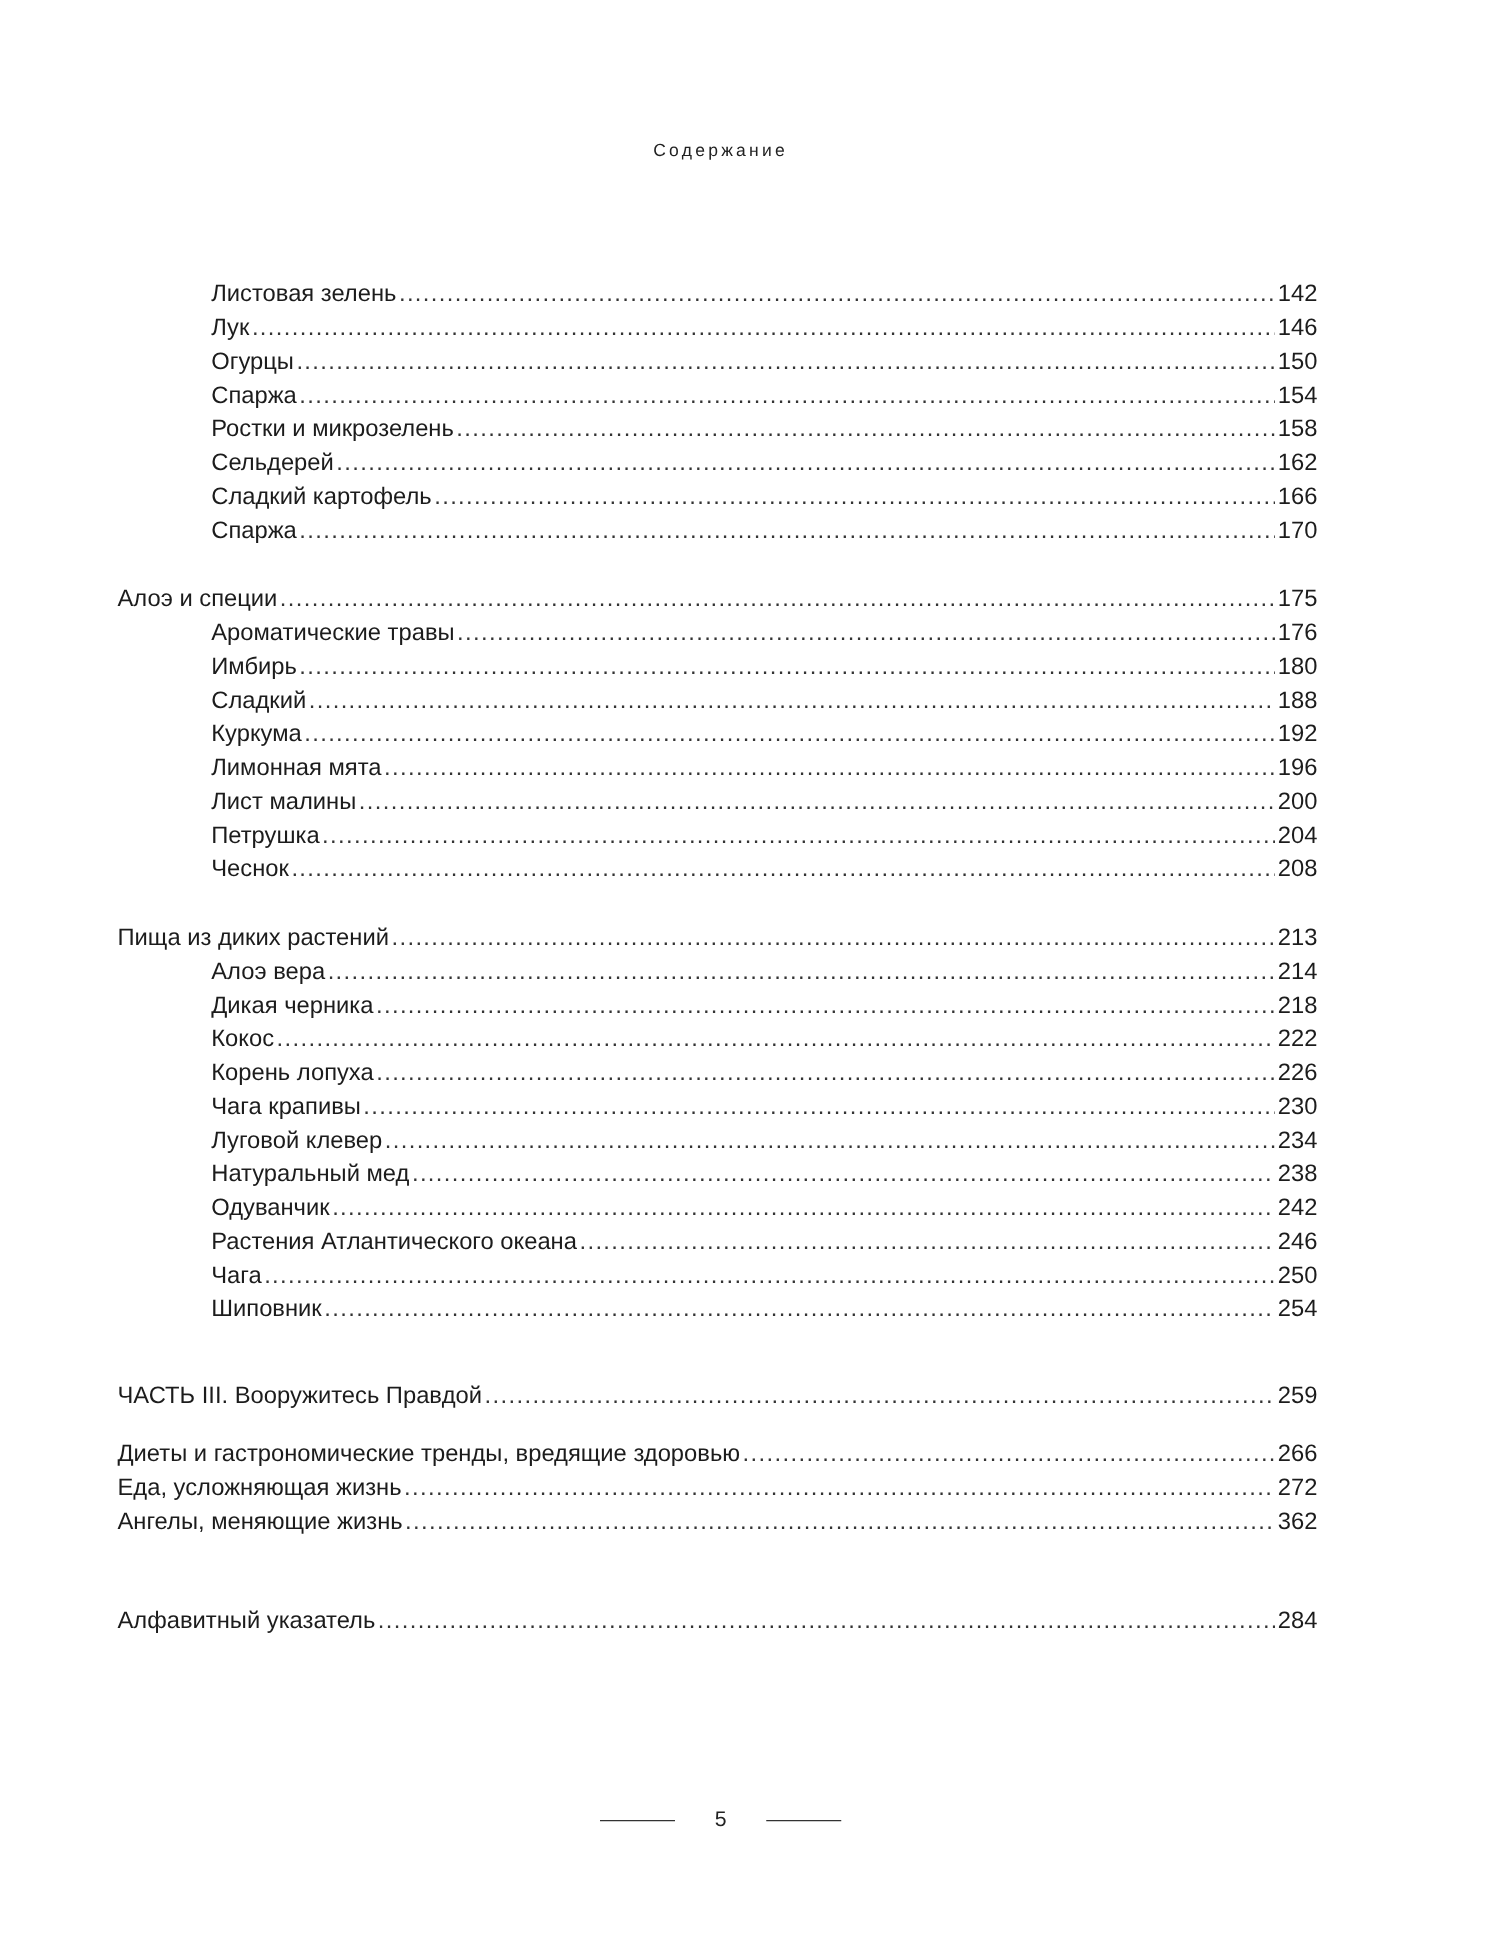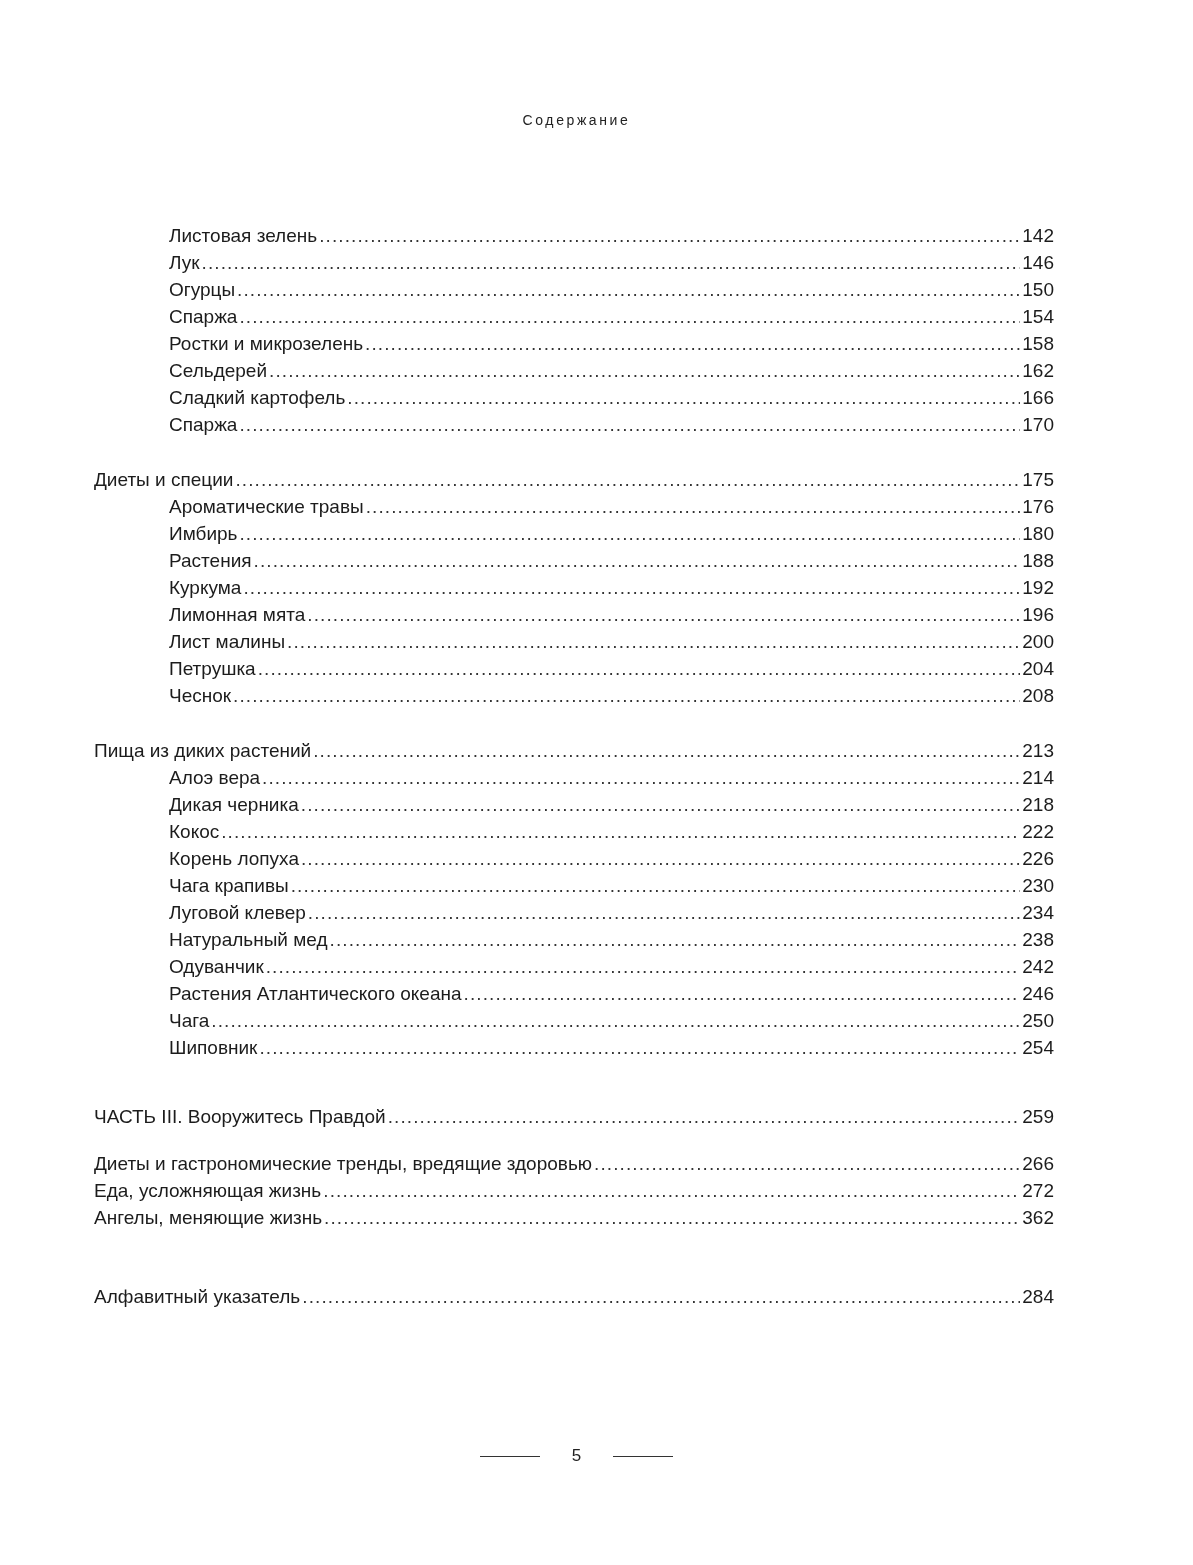--- a/index.html
+++ b/index.html
@@ -84,36 +84,36 @@
         <span class="title">Спаржа</span>
         <span class="leader"></span>
         <span class="page">170</span>
       </div>
   </div>
 
   <div class="gap-1"></div>
 
   <div>
     <div class="row">
-        <span class="title">Диеты и специи</span>
+        <span class="title">Алоэ и специи</span>
         <span class="leader"></span>
         <span class="page">175</span>
       </div>
     <div class="row nested">
         <span class="title">Ароматические травы</span>
         <span class="leader"></span>
         <span class="page">176</span>
       </div>
     <div class="row nested">
         <span class="title">Имбирь</span>
         <span class="leader"></span>
         <span class="page">180</span>
       </div>
     <div class="row nested">
-        <span class="title">Растения</span>
+        <span class="title">Сладкий</span>
         <span class="leader"></span>
         <span class="page">188</span>
       </div>
     <div class="row nested">
         <span class="title">Куркума</span>
         <span class="leader"></span>
         <span class="page">192</span>
       </div>
     <div class="row nested">
         <span class="title">Лимонная мята</span>

